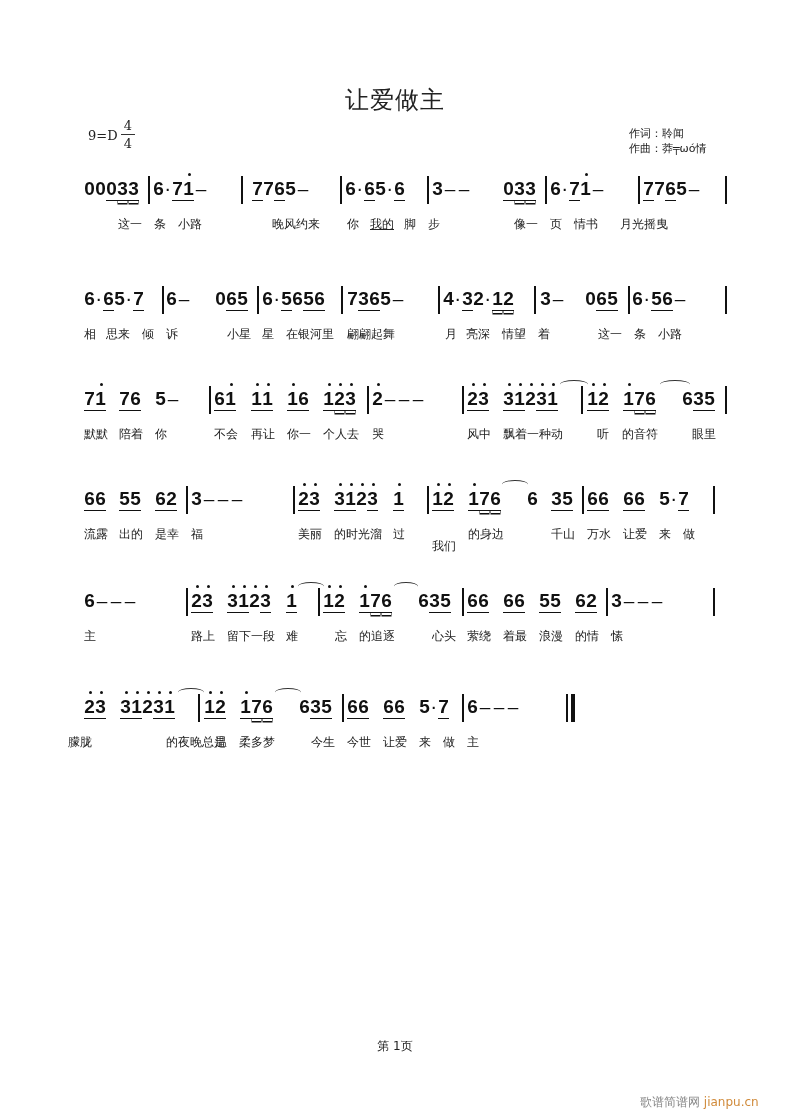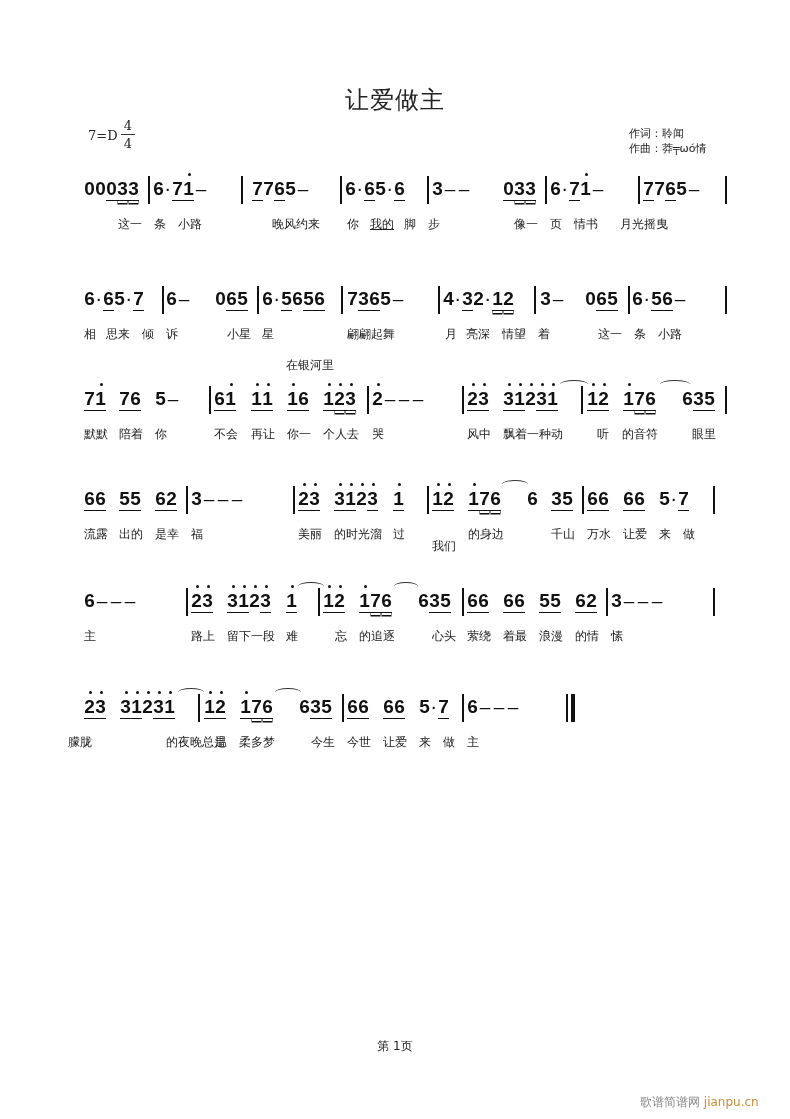--- a/index.html
+++ b/index.html
@@ -25,21 +25,21 @@
   .ly { position:absolute; white-space:nowrap; color:#222; }
   .tie { position:absolute; border-top:1.2px solid #333; border-radius:50% 50% 0 0; height:8px; }
   .page-no { position:absolute; left:0; width:790px; top:1038px; text-align:center; font-size:12px; color:#222; }
   .watermark { position:absolute; left:640px; top:1094px; font-size:12px; color:#888; }
   .watermark .wm-url { color:#d08a3a; }
 </style>
 </head>
 <body>
 
 <div class="title">让爱做主</div>
-<div class="key">7=D</div>
+<div class="key">9=D</div>
 <div class="timesig">
   <div>4</div>
   <div class="frac-line"></div>
   <div>4</div>
 </div>
 <div class="credits">
   <div>作词：聆闻</div>
   <div>作曲：莽╤ωό情</div>
 </div>
 
@@ -96,21 +96,21 @@
         <div class="bar" style="left: 628px;"></div>
         <div class="bar" style="left: 725px;"></div>
       </div>
       <div class="lyrics">
         <span class="ly" style="left: 84px;">相</span>
         <span class="ly" style="left: 106px;">思来</span>
         <span class="ly" style="left: 142px;">倾</span>
         <span class="ly" style="left: 166px;">诉</span>
         <span class="ly" style="left: 227px;">小星</span>
         <span class="ly" style="left: 262px;">星</span>
-        <span class="ly" style="left: 286px; margin-top: 31px;">在银河里</span>
+        <span class="ly" style="left: 286px;">在银河里</span>
         <span class="ly" style="left: 347px;">翩翩起舞</span>
         <span class="ly" style="left: 445px;">月</span>
         <span class="ly" style="left: 466px;">亮深</span>
         <span class="ly" style="left: 502px;">情望</span>
         <span class="ly" style="left: 538px;">着</span>
         <span class="ly" style="left: 598px;">这一</span>
         <span class="ly" style="left: 634px;">条</span>
         <span class="ly" style="left: 658px;">小路</span>
       </div>
     </div>

